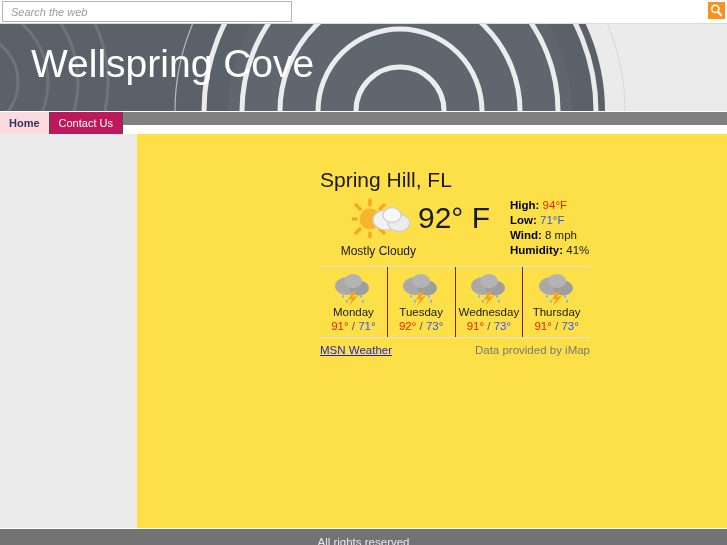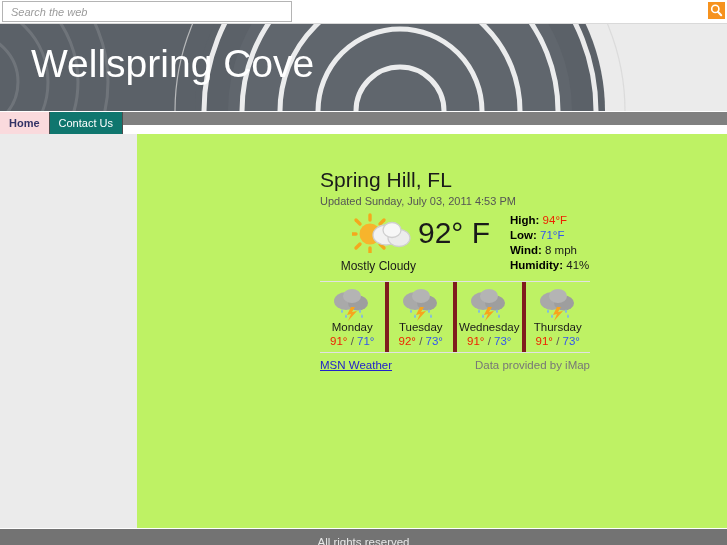--- a/index.html
+++ b/index.html
@@ -107,36 +107,36 @@
     white-space: nowrap;
     cursor: pointer;
     border-right: 1px solid #4d4d4d;
   }
   .nav-item.active {
     background: #fadadd;
     color: #333366;
     font-weight: bold;
   }
   .nav-item.inactive {
-    background: #0f766e;
+    background: #be185d;
     color: #ffffff;
   }
 
   
   .sidebar {
     position: absolute;
     left: 0; top: 134px;
     width: 137px; height: 394px;
     background: #ebebeb;
   }
   .content {
     position: absolute;
     left: 137px; top: 134px;
     width: 590px; height: 396px;
-    background: #bef264;
+    background: #fde047;
   }
 
   
   .weather {
     position: absolute;
     left: 183px; top: 34px;
     width: 270px;
   }
   .w-city {
     font-size: 21px;
@@ -196,21 +196,21 @@
 
   .w-forecast {
     display: flex;
     align-items: stretch;
   }
   .fc-day {
     flex: 1 1 0;
     text-align: center;
     padding: 6px 0 5px 0;
     box-sizing: border-box;
-    border-right: 4px solid #7f1d1d;
+    border-right: 1px solid #7f1d1d;
   }
   .fc-day:last-child { border-right: 0; }
   .fc-icon { height: 33px; }
   .fc-name {
     font-size: 11.5px;
     color: #1a1a1a;
     white-space: nowrap;
   }
   .fc-temps {
     font-size: 11.5px;
@@ -337,21 +337,20 @@
   </div>
 </div>
 
 <div class="sidebar"></div>
 
 <div class="content">
 
   <div class="weather">
 
     <div class="w-city">Spring Hill, FL</div>
-    <div class="w-updated">Updated Sunday, July 03, 2011 4:53 PM</div>
 
     <div class="w-current">
 
       <div class="w-cond">
         <div class="w-cond-icon">
           <svg width="64" height="40" viewBox="0 0 64 40" aria-hidden="true">
             <g transform="translate(18,21)">
               <g stroke="#f4a81d" stroke-width="3.4" stroke-linecap="round">
                 <line x1="-14" y1="0" x2="-19" y2="0"></line>
                 <line x1="14" y1="0" x2="19" y2="0"></line>

